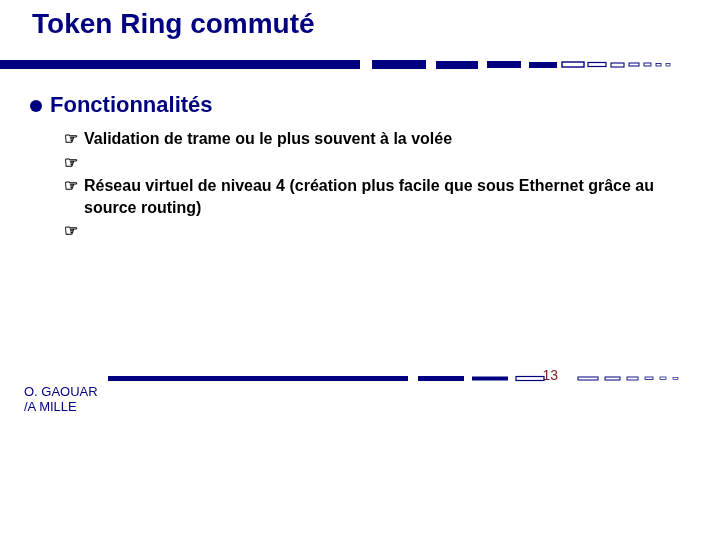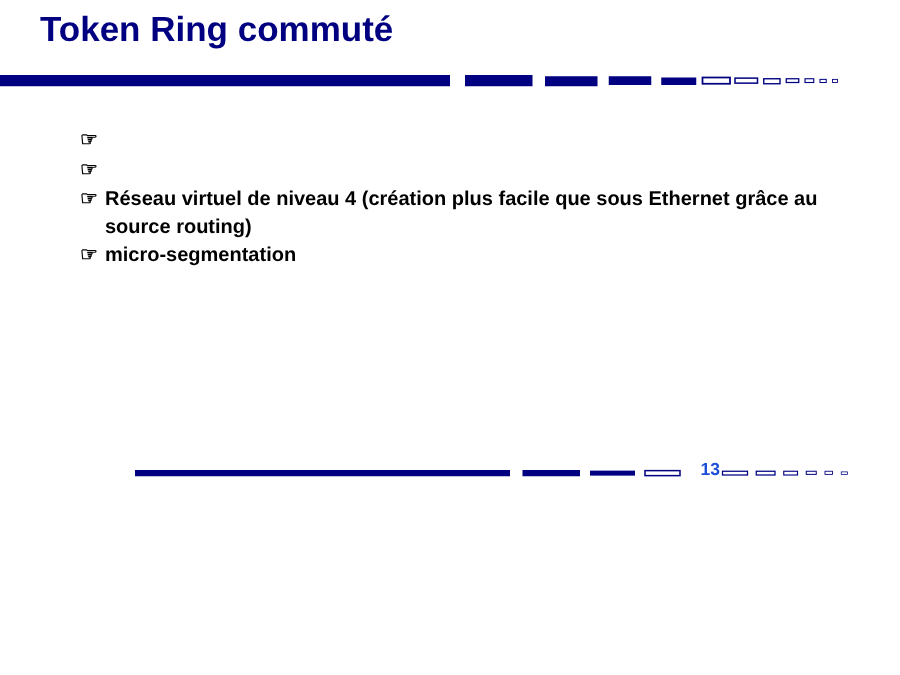--- a/index.html
+++ b/index.html
@@ -87,24 +87,24 @@
     position: absolute;
     bottom: 18px;
     left: 24px;
     font-size: 13px;
     color: #000080;
     line-height: 1.2;
   }
   .page-number {
     position: absolute;
     bottom: 50px;
-    right: 144px;
+    right: 162px;
     font-size: 14px;
-    color: #1d4ed8;
-    font-weight: bold;
+    color: #7f1d1d;
+    font-weight: normal;
   }
   svg { display: block; }
 </style>
 </head>
 <body>
 
 <div class="slide">
 
   <div class="title">Token Ring commuté</div>
 
@@ -119,34 +119,38 @@
       <rect x="588" y="4.5" width="18" height="4" fill="none" stroke="#000080" stroke-width="1.2"></rect>
       <rect x="611" y="5" width="13" height="4" fill="none" stroke="#000080" stroke-width="1.1"></rect>
       <rect x="629" y="5" width="10" height="3" fill="none" stroke="#000080" stroke-width="1"></rect>
       <rect x="644" y="5" width="7" height="3" fill="none" stroke="#000080" stroke-width="0.9"></rect>
       <rect x="656" y="5.5" width="5" height="2.5" fill="none" stroke="#000080" stroke-width="0.8"></rect>
       <rect x="666" y="5.5" width="4" height="2.5" fill="none" stroke="#000080" stroke-width="0.7"></rect>
     </svg>
   </div>
 
   <div class="section">
+    <div class="section-header">
+      <span class="disc"></span>
+      <span>Fonctionnalités</span>
+    </div>
     <div class="items">
       <div class="item">
         <span class="point">☞</span>
+        <span class="item-text">Validation de trame ou le plus souvent à la volée</span>
       </div>
       <div class="item">
         <span class="point">☞</span>
       </div>
       <div class="item">
         <span class="point">☞</span>
         <span class="item-text">Réseau virtuel de niveau 4 (création plus facile que sous Ethernet grâce au source routing)</span>
       </div>
       <div class="item">
         <span class="point">☞</span>
-        <span class="item-text">micro-segmentation</span>
       </div>
     </div>
   </div>
 
   <div class="page-number">13</div>
 
   <div class="rule-bottom">
     <svg width="612" height="8" viewBox="0 0 612 8">
       <rect x="0" y="1" width="300" height="5" fill="#000080"></rect>
       <rect x="310" y="1" width="46" height="5" fill="#000080"></rect>
@@ -154,14 +158,18 @@
       <rect x="408" y="1.5" width="28" height="4" fill="none" stroke="#000080" stroke-width="1.2"></rect>
       <rect x="470" y="2" width="20" height="3" fill="none" stroke="#000080" stroke-width="1"></rect>
       <rect x="497" y="2" width="15" height="3" fill="none" stroke="#000080" stroke-width="1"></rect>
       <rect x="519" y="2" width="11" height="3" fill="none" stroke="#000080" stroke-width="0.9"></rect>
       <rect x="537" y="2" width="8" height="2.5" fill="none" stroke="#000080" stroke-width="0.8"></rect>
       <rect x="552" y="2" width="6" height="2.5" fill="none" stroke="#000080" stroke-width="0.7"></rect>
       <rect x="565" y="2.5" width="5" height="2" fill="none" stroke="#000080" stroke-width="0.6"></rect>
     </svg>
   </div>
 
+  <div class="footer-author">
+    <div>O. GAOUAR</div>
+    <div>/A MILLE</div>
+  </div>
 
 </div>
 
 </body></html>

